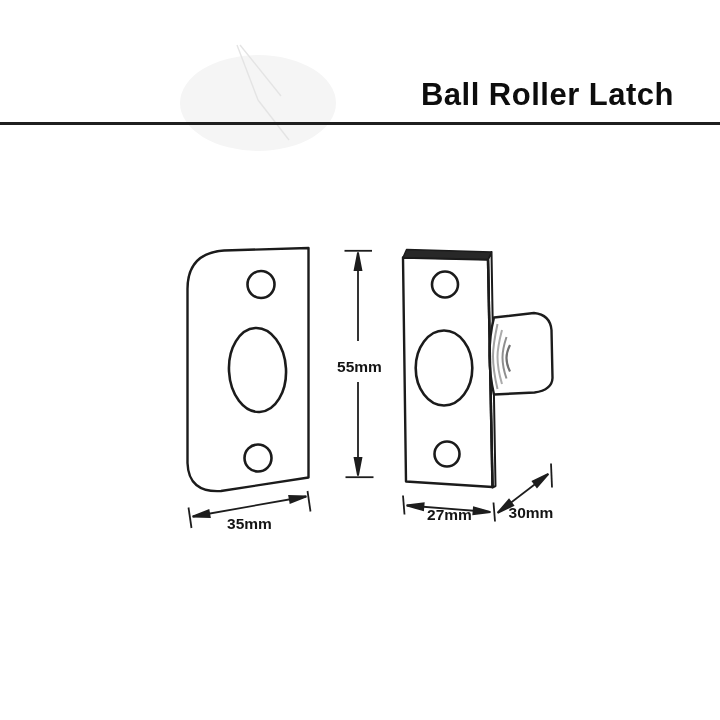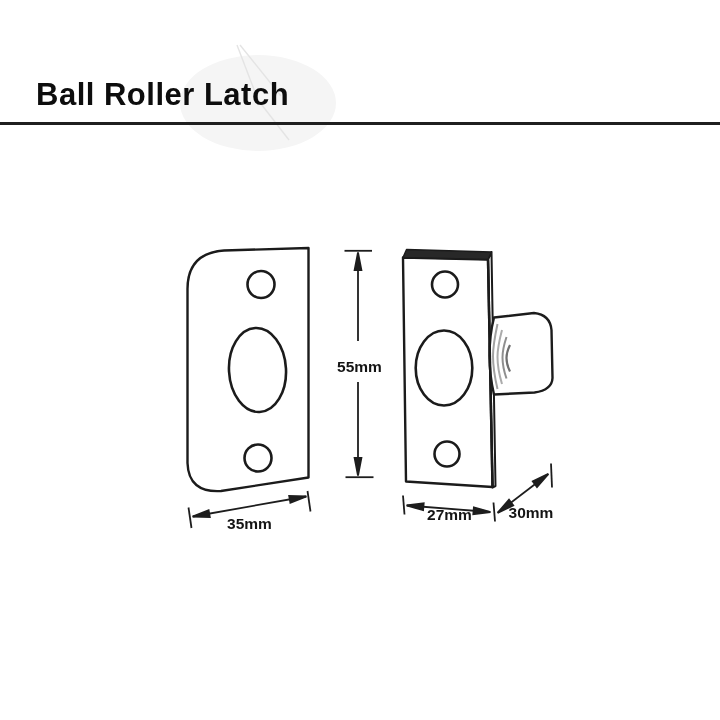--- a/index.html
+++ b/index.html
@@ -1,21 +1,21 @@
 <!DOCTYPE html>
 <html><head>
 <meta charset="utf-8">
 <style>
   html,body{margin:0;padding:0;background:#ffffff;}
   #stage{position:relative;width:720px;height:720px;background:#ffffff;overflow:hidden;
          font-family:"Liberation Sans",sans-serif;}
   .watermark{position:absolute;left:180px;top:55px;width:156px;height:96px;
              background:#f5f5f5;border-radius:50%;z-index:1;}
-  .page-title{position:absolute;left:0;top:77px;width:674px;text-align:left;
-              font-size:31px;font-weight:700;color:#0d0d0d;letter-spacing:.5px;z-index:3;margin-left:36px;}
+  .page-title{position:absolute;left:0;top:77px;width:674px;text-align:right;
+              font-size:31px;font-weight:700;color:#0d0d0d;letter-spacing:.5px;z-index:3;}
   .title-rule{position:absolute;left:0;top:122px;width:720px;height:3px;background:#1f1f1f;z-index:3;}
   svg.diagram{position:absolute;left:0;top:0;z-index:2;}
   .dim-label{font-family:"Liberation Sans",sans-serif;font-size:15.5px;font-weight:700;fill:#141414;}
 </style>
 </head>
 <body>
 
 <div id="stage">
 
   <div class="watermark"></div>

